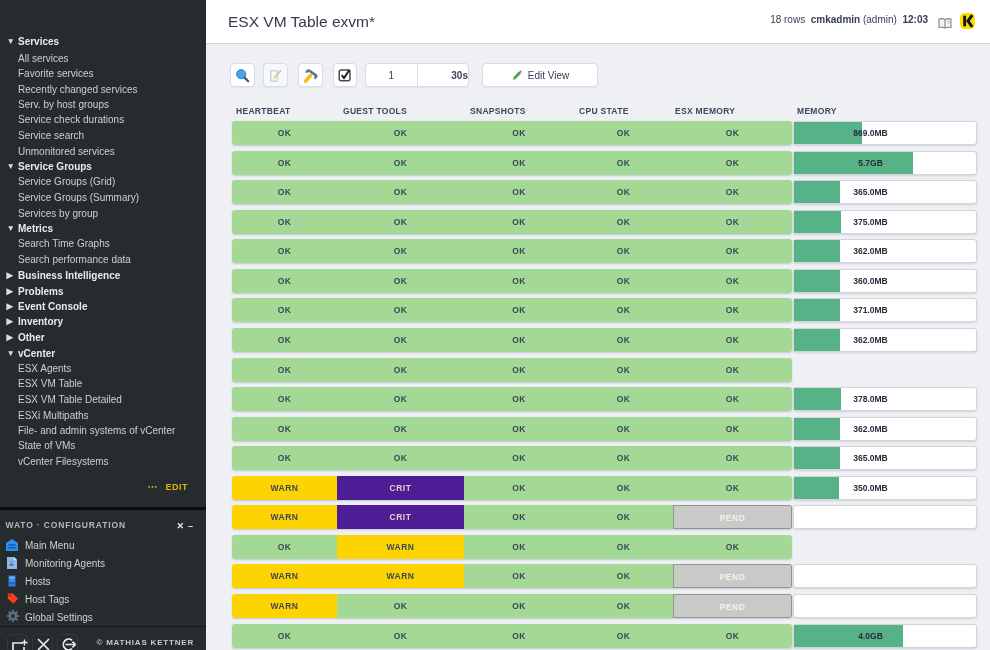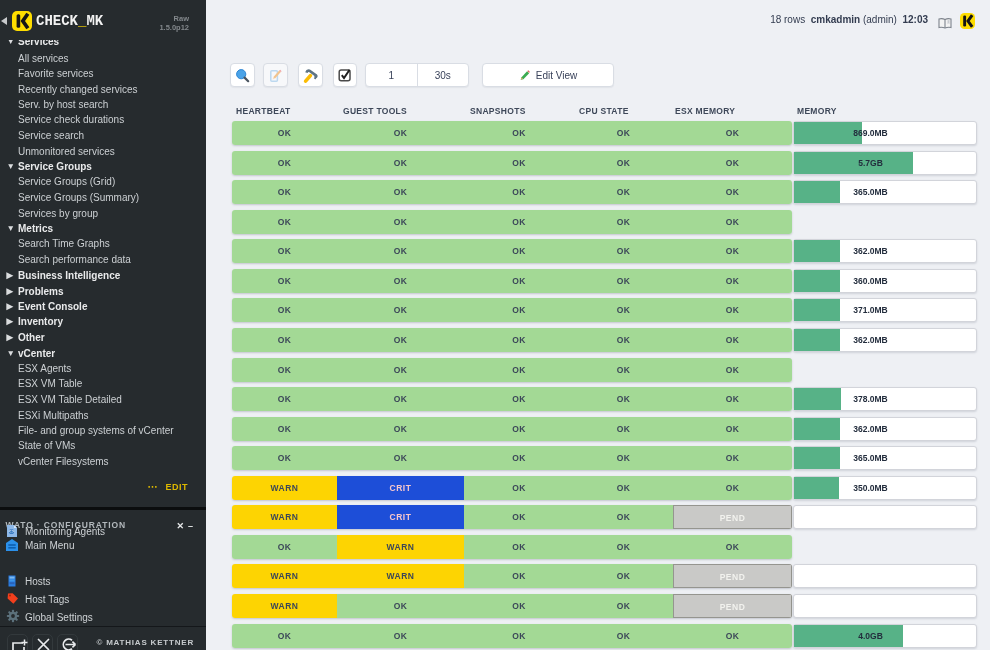--- a/index.html
+++ b/index.html
@@ -40,79 +40,68 @@
 
 
 .btn { position:absolute; top:63px; height:24px; background:#fff; border:1px solid #d9dde4; border-radius:4px; box-shadow:0 1px 1px rgba(80,90,110,0.08); display:flex; align-items:center; justify-content:center; font-size:10px; font-weight:normal; color:#39425a; }
 
 
 .hlabel { position:absolute; top:105.5px; font-size:8.5px; font-weight:bold; letter-spacing:0.3px; color:#3e4859; }
 .trow { position:absolute; left:232px; width:560px; height:24px; display:flex; border-radius:3px; overflow:hidden; box-shadow:0 1px 2px rgba(70,80,100,0.25); }
 .cell { height:24px; line-height:24px; text-align:center; font-size:8.5px; font-weight:bold; letter-spacing:0.5px; color:#3c4759; }
 .ok { background:#a3d995; }
 .warn { background:#fdd402; }
-.crit { background:#1d4ed8; color:#f6c6cc; }
+.crit { background:#4c1d95; color:#f6c6cc; }
 .pend { background:#c9c9c7; border:1px solid #95958f; color:#f2f2ee; }
 .bar { position:absolute; left:793px; width:184px; height:24px; background:#fff; border:1px solid #d2d4da; border-radius:3px; box-shadow:0 1px 2px rgba(70,80,100,0.18); }
 .fill { position:absolute; left:0; top:0; height:22px; background:#57b287; }
 .blabel { position:absolute; left:0; width:153px; text-align:center; line-height:23px; font-size:8.5px; font-weight:bold; color:#232d3d; }
 </style></head>
 <body>
 <div id="page">
 
   <div id="sidebar">
 <div class="mi mh" style="top:34px"><span class="tri">▼</span>Services</div>
 <div class="mi" style="top:51px">All services</div>
 <div class="mi" style="top:66px">Favorite services</div>
 <div class="mi" style="top:82px">Recently changed services</div>
-<div class="mi" style="top:97px">Serv. by host search</div>
+<div class="mi" style="top:97px">Serv. by host groups</div>
 <div class="mi" style="top:112px">Service check durations</div>
 <div class="mi" style="top:128px">Service search</div>
 <div class="mi" style="top:144px">Unmonitored services</div>
 <div class="mi mh" style="top:159px"><span class="tri">▼</span>Service Groups</div>
 <div class="mi" style="top:174px">Service Groups (Grid)</div>
 <div class="mi" style="top:190px">Service Groups (Summary)</div>
 <div class="mi" style="top:206px">Services by group</div>
 <div class="mi mh" style="top:221px"><span class="tri">▼</span>Metrics</div>
 <div class="mi" style="top:236px">Search Time Graphs</div>
 <div class="mi" style="top:252px">Search performance data</div>
 <div class="mi mh" style="top:268px"><span class="tri">▶</span>Business Intelligence</div>
 <div class="mi mh" style="top:284px"><span class="tri">▶</span>Problems</div>
 <div class="mi mh" style="top:299px"><span class="tri">▶</span>Event Console</div>
 <div class="mi mh" style="top:314px"><span class="tri">▶</span>Inventory</div>
 <div class="mi mh" style="top:330px"><span class="tri">▶</span>Other</div>
 <div class="mi mh" style="top:346px"><span class="tri">▼</span>vCenter</div>
 <div class="mi" style="top:361px">ESX Agents</div>
 <div class="mi" style="top:376px">ESX VM Table</div>
 <div class="mi" style="top:392px">ESX VM Table Detailed</div>
 <div class="mi" style="top:408px">ESXi Multipaths</div>
-<div class="mi" style="top:423px">File- and group systems of vCenter</div>
+<div class="mi" style="top:423px">File- and admin systems of vCenter</div>
 <div class="mi" style="top:438px">State of VMs</div>
 <div class="mi" style="top:454px">vCenter Filesystems</div>
-    <div id="sblogo">
-      <div class="hidearrow"></div>
-      <div class="kbadge" id="bigbadge">
-        <svg width="20" height="20" viewBox="0 0 20 20">
-            <rect x="4.6" y="3.2" width="3.6" height="13.6" rx="1.5" fill="#161616"></rect>
-            <path d="M14.8 4.3 L10.8 10 L14.8 15.7" fill="none" stroke="#161616" stroke-width="3.7" stroke-linecap="square" stroke-linejoin="miter"></path>
-          </svg>
-      </div>
-      <div id="cmktext">CHECK<u>_</u>MK</div>
-      <div id="rawver">Raw<br>1.5.0p12</div>
-    </div>
     <div id="editlink"><i>⋯</i>EDIT</div>
     <div id="sbdivider"></div>
     <div id="watohead">WATO · CONFIGURATION</div>
     <div id="watobtns">✕–</div>
 <div class="wi" style="top:538px"><span class="wic"><svg width="12" height="12" viewBox="0 0 12 12">
             <path d="M6 0 L12 4 L12 12 L0 12 L0 4 Z" fill="#2b90ea"></path>
             <rect x="2.3" y="5.2" width="7.4" height="1.6" fill="#0d5fb0"></rect>
             <rect x="2.3" y="8" width="7.4" height="1.6" fill="#0d5fb0"></rect>
           </svg></span><span>Main Menu</span></div>
-<div class="wi" style="top:524px"><span class="wic"><svg width="12" height="12" viewBox="0 0 12 12">
+<div class="wi" style="top:556px"><span class="wic"><svg width="12" height="12" viewBox="0 0 12 12">
             <path d="M1 0 H8 L11 3 V12 H1 Z" fill="#8db8e8"></path>
             <path d="M8 0 L11 3 H8 Z" fill="#d5e5f5"></path>
             <circle cx="5.5" cy="6.5" r="2.6" fill="#3a7cc4"></circle>
             <text x="5.5" y="8.4" font-size="5" fill="#fff" text-anchor="middle" font-family="Liberation Sans">&lt;&gt;</text>
           </svg></span><span>Monitoring Agents</span></div>
 <div class="wi" style="top:574px"><span class="wic"><svg width="12" height="12" viewBox="0 0 12 12">
             <rect x="2.5" y="0.5" width="7" height="11" fill="#2b7de0"></rect>
             <rect x="3.5" y="1.6" width="5" height="2" fill="#7db9ee"></rect>
             <rect x="3.5" y="4.4" width="5" height="2" fill="#3e97e8"></rect>
             <rect x="3.5" y="7.2" width="5" height="2" fill="#2a63b8"></rect>
@@ -143,20 +132,23 @@
             <path d="M1.5 1.5 L11.5 11.5 M11.5 1.5 L1.5 11.5" stroke="#e8eaec" stroke-width="1.7" fill="none" stroke-linecap="round"></path>
           </svg></span>
       <span class="fico" style="left:61px;top:10px"><svg width="17" height="13" viewBox="0 0 17 13">
             <path d="M11 2.2 A5.4 5.4 0 1 0 11 10.8" fill="none" stroke="#e8eaec" stroke-width="1.7"></path>
             <path d="M4.5 6.5 H14.5 M14.5 6.5 L11.4 3.6 M14.5 6.5 L11.4 9.4" fill="none" stroke="#e8eaec" stroke-width="1.7"></path>
           </svg></span>
     </div>
     <div id="copyright">© MATHIAS KETTNER</div>
   </div>
 
+  <div id="topbar">
+    <div id="title">ESX VM Table exvm*</div>
+  </div>
   <div id="topright">18 rows&nbsp;&nbsp;<b>cmkadmin</b> (admin)&nbsp;&nbsp;<b>12:03</b></div>
   <div id="bookicon"><svg width="14" height="11" viewBox="0 0 14 11">
         <path d="M1 1 Q4 0 7 1.5 Q10 0 13 1 V9.5 Q10 8.7 7 10 Q4 8.7 1 9.5 Z" fill="#f3f3f3" stroke="#7d838c" stroke-width="1.1"></path>
         <path d="M7 1.5 V10" stroke="#7d838c" stroke-width="1.1"></path>
         <path d="M9.5 2.2 v4 l1-1 l1 1 v-4.3" fill="#c9ccd1"></path>
       </svg></div>
   <div id="topbadge"><svg width="15" height="16" viewBox="0 0 15 16">
         <rect x="3.2" y="2.6" width="2.9" height="10.8" rx="1.2" fill="#151515"></rect>
         <path d="M11.3 3.4 L8 8 L11.3 12.6" fill="none" stroke="#151515" stroke-width="3" stroke-linecap="square" stroke-linejoin="miter"></path>
       </svg></div>
@@ -184,23 +176,23 @@
     </div>
   <div class="btn" style="left:333px; width:24px">
       <svg width="14" height="14" viewBox="0 0 14 14">
         <rect x="1.2" y="2" width="10.8" height="10.8" rx="2" fill="#fff" stroke="#4a4a4a" stroke-width="1.5"></rect>
         <path d="M3.8 7.2 L6 10 L11.6 1.8" stroke="#1e1e1e" stroke-width="2" fill="none"></path>
       </svg>
     </div>
   <div class="btn" style="left:365px; width:104px; padding:0">
       <span style="flex:1;text-align:center;font-weight:normal">1</span>
       <span style="width:1px;height:22px;background:#d9dde4"></span>
-      <span style="flex:1;text-align:center;font-weight:normal">30s</span>
-    </div>
-  <div class="btn" style="left:482px; width:132px"><svg width="11" height="11" viewBox="0 0 13 13" style="margin-right:6px">
+      <span style="flex:1;text-align:right;font-weight:bold">30s</span>
+    </div>
+  <div class="btn" style="left:482px; width:116px"><svg width="11" height="11" viewBox="0 0 13 13" style="margin-right:6px">
         <path d="M2 11.5 L3 8.5 L9.5 1.5 L12 3.8 L5.2 10.8 Z" fill="#3cab50"></path>
         <path d="M9.8 1.2 L11 0.3 L12.8 2 L12 3.4 Z" fill="#e05c5c"></path>
         <path d="M2 11.5 L3 8.5 L4.8 10.2 Z" fill="#e0a86c"></path>
       </svg>Edit View</div>
 
   <div class="hlabel" style="left:236px">HEARTBEAT</div>
   <div class="hlabel" style="left:343px">GUEST TOOLS</div>
   <div class="hlabel" style="left:470px">SNAPSHOTS</div>
   <div class="hlabel" style="left:579px">CPU STATE</div>
   <div class="hlabel" style="left:675px">ESX MEMORY</div>
@@ -239,20 +231,24 @@
       <div class="fill" style="width:46px"></div>
       <span class="blabel">365.0MB</span>
     </div>
 <div class="trow" style="top:210px">
       <div class="cell ok" style="width:105px">OK</div>
       <div class="cell ok" style="width:127px">OK</div>
       <div class="cell ok" style="width:110px">OK</div>
       <div class="cell ok" style="width:99px">OK</div>
       <div class="cell ok" style="width:119px">OK</div>
     </div>
+    <div class="bar" style="top:210px">
+      <div class="fill" style="width:47px"></div>
+      <span class="blabel">375.0MB</span>
+    </div>
 <div class="trow" style="top:239px">
       <div class="cell ok" style="width:105px">OK</div>
       <div class="cell ok" style="width:127px">OK</div>
       <div class="cell ok" style="width:110px">OK</div>
       <div class="cell ok" style="width:99px">OK</div>
       <div class="cell ok" style="width:119px">OK</div>
     </div>
     <div class="bar" style="top:239px">
       <div class="fill" style="width:46px"></div>
       <span class="blabel">362.0MB</span>

